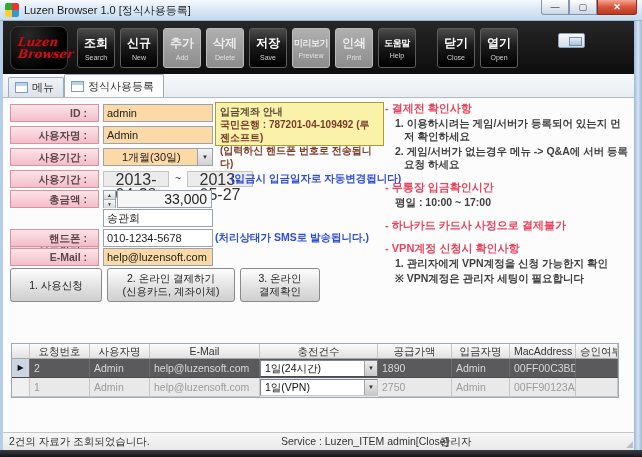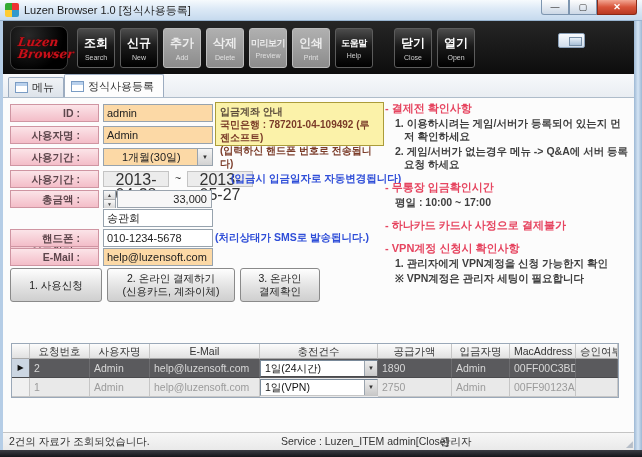--- a/index.html
+++ b/index.html
@@ -65,40 +65,40 @@
     background:linear-gradient(#f0f3f6,#dde3ea); font-size:11px; color:#333; }
   .tab.active { height:23px; background:#fdfdfd; position:relative; z-index:2; }
   .tab-icon { width:13px; height:11px; background:#fff; border:1px solid #7a9cc4; position:relative; }
   .tab-icon::before { content:""; position:absolute; left:0; right:0; top:0; height:3px; background:#b8d0ec; }
 
   
   .content { position:absolute; left:3px; right:8px; top:98px; height:334px; background:#fcfcfc; }
 
   .flabel { position:absolute; width:89px; height:18px; line-height:17px;
     background:linear-gradient(#fbe4e8,#f3bdc8); border:1px solid #cf95a2;
-    text-align:right; padding-right:18px; font-size:10.5px; font-weight:bold; color:#5d464c; }
+    text-align:right; padding-right:11px; font-size:10.5px; font-weight:bold; color:#5d464c; }
   .ffield { position:absolute; height:18px; font-size:11px; color:#222; border:1px solid #97a3ae;
     padding:0 3px; width:110px; background:#fff; font-family:"Liberation Sans",sans-serif; }
   .ffield.orange { background:#fcd9a6; }
   .combo { position:absolute; width:110px; height:18px; background:#fcd9a6;
     border:1px solid #97a3ae; font-size:11px; color:#222; line-height:16px; padding-left:18px;
     cursor:pointer; }
   .combo .combo-btn { position:absolute; right:0; top:0; bottom:0; width:15px;
     background:linear-gradient(#f4f4f4,#d2d2d2); border-left:1px solid #9aa4ae;
     text-align:center; font-size:6px; line-height:16px; color:#333; }
   .datebox { position:absolute; width:66px; height:16px; background:#ececec;
     border:1px solid #c4c4c4; font-size:16px; color:#333; text-align:center; line-height:15px; }
   .tilde { position:absolute; font-size:10.5px; color:#333; }
   .spinner { position:absolute; width:13px; height:18px; border:1px solid #9aa4ae; background:#e8e8e8;
     display:flex; flex-direction:column; cursor:pointer; }
   .spinner span { flex:1; font-size:5px; line-height:8px; text-align:center; color:#444;
     background:linear-gradient(#fafafa,#d8d8d8); }
   .spinner span:first-child { border-bottom:1px solid #b0b0b0; }
   .amount { position:absolute; width:95px; height:18px; background:#f7f7f7; border:1px solid #9aa4ae;
-    font-size:11px; color:#222; text-align:right; padding-right:4px; line-height:16px; }
+    font-size:14px; color:#222; text-align:right; padding-right:4px; line-height:16px; }
 
   .formbtn { position:absolute; height:34px; border:1px solid #8a8a8a; border-radius:3px;
     background:linear-gradient(#fefefe,#e2e2e2 55%,#cfcfcf); font-size:10.5px; color:#222;
     display:flex; flex-direction:column; align-items:center; justify-content:center;
     line-height:13px; cursor:pointer; text-align:center; }
 
   .notebox { position:absolute; left:212px; top:4px; width:169px; height:44px;
     background:#fbf2a9; border:1px solid #ab9c3a; padding:2px 4px; font-size:10px;
     line-height:13px; color:#7a3b28; font-weight:bold; }
   .notebox .nl1 { color:#5a4a3a; }
@@ -176,20 +176,24 @@
         <span class="en">New</span>
       </div>
       <div class="tbtn disabled">
         <span class="ko">추가</span>
         <span class="en">Add</span>
       </div>
       <div class="tbtn disabled">
         <span class="ko">삭제</span>
         <span class="en">Delete</span>
       </div>
+      <div class="tbtn">
+        <span class="ko">저장</span>
+        <span class="en">Save</span>
+      </div>
       <div class="tbtn disabled long">
         <span class="ko">미리보기</span>
         <span class="en">Preview</span>
       </div>
       <div class="tbtn disabled">
         <span class="ko">인쇄</span>
         <span class="en">Print</span>
       </div>
       <div class="tbtn long">
         <span class="ko">도움말</span>

